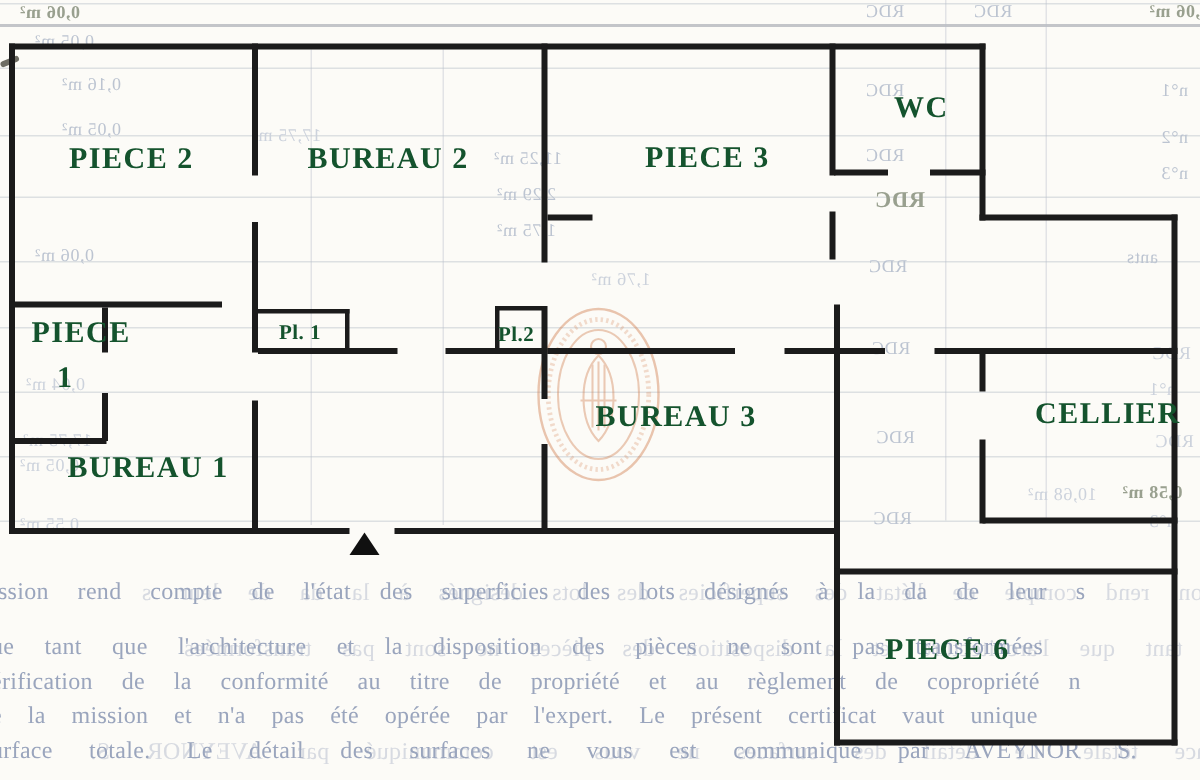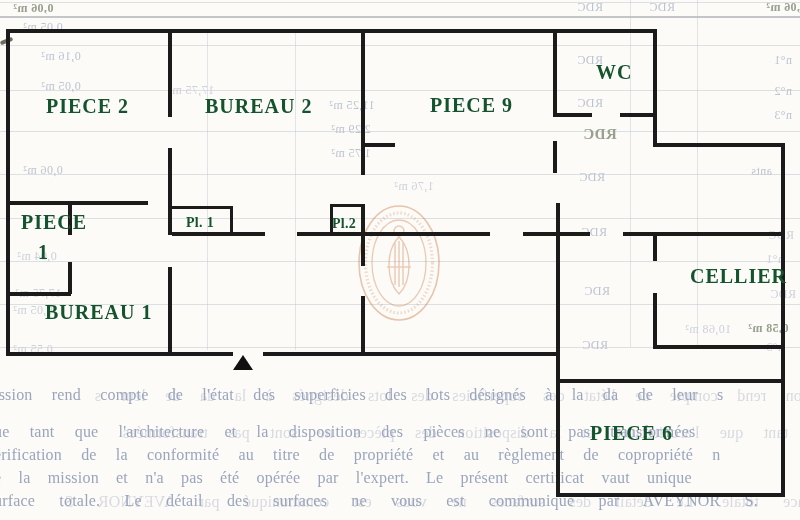--- a/index.html
+++ b/index.html
@@ -168,23 +168,24 @@
       <div class="w" style="left: 623px; top: 232px; width: 162px; height: 4px;"></div>
       <div class="w" style="left: 361px; top: 296px; width: 4px; height: 56px;"></div>
       <div class="w" style="left: 653px; top: 236px; width: 4px; height: 25px;"></div>
       <div class="w" style="left: 653px; top: 293px; width: 4px; height: 56px;"></div>
     </div>
 
   <div class="tri"></div>
 
   <div class="lbl" style="left:46px;top:95px">PIECE 2</div>
   <div class="lbl" style="left:205px;top:95px">BUREAU 2</div>
-  <div class="lbl" style="left:430px;top:94px">PIECE 9</div>
+  <div class="lbl" style="left:430px;top:94px">PIECE 3</div>
   <div class="lbl" style="left:596px;top:61px">WC</div>
   <div class="lbl" style="left:21px;top:211px">PIECE</div>
   <div class="lbl" style="left:38px;top:241px">1</div>
   <div class="lbl small" style="left:186px;top:215px">Pl. 1</div>
   <div class="lbl small" style="left:332px;top:216px">Pl.2</div>
+  <div class="lbl" style="left:397px;top:267px">BUREAU 3</div>
   <div class="lbl" style="left:690px;top:265px">CELLIER</div>
   <div class="lbl" style="left:45px;top:301px">BUREAU 1</div>
   <div class="lbl" style="left:590px;top:422px">PIECE 6</div>
 
 </div>
 
 </body></html>

